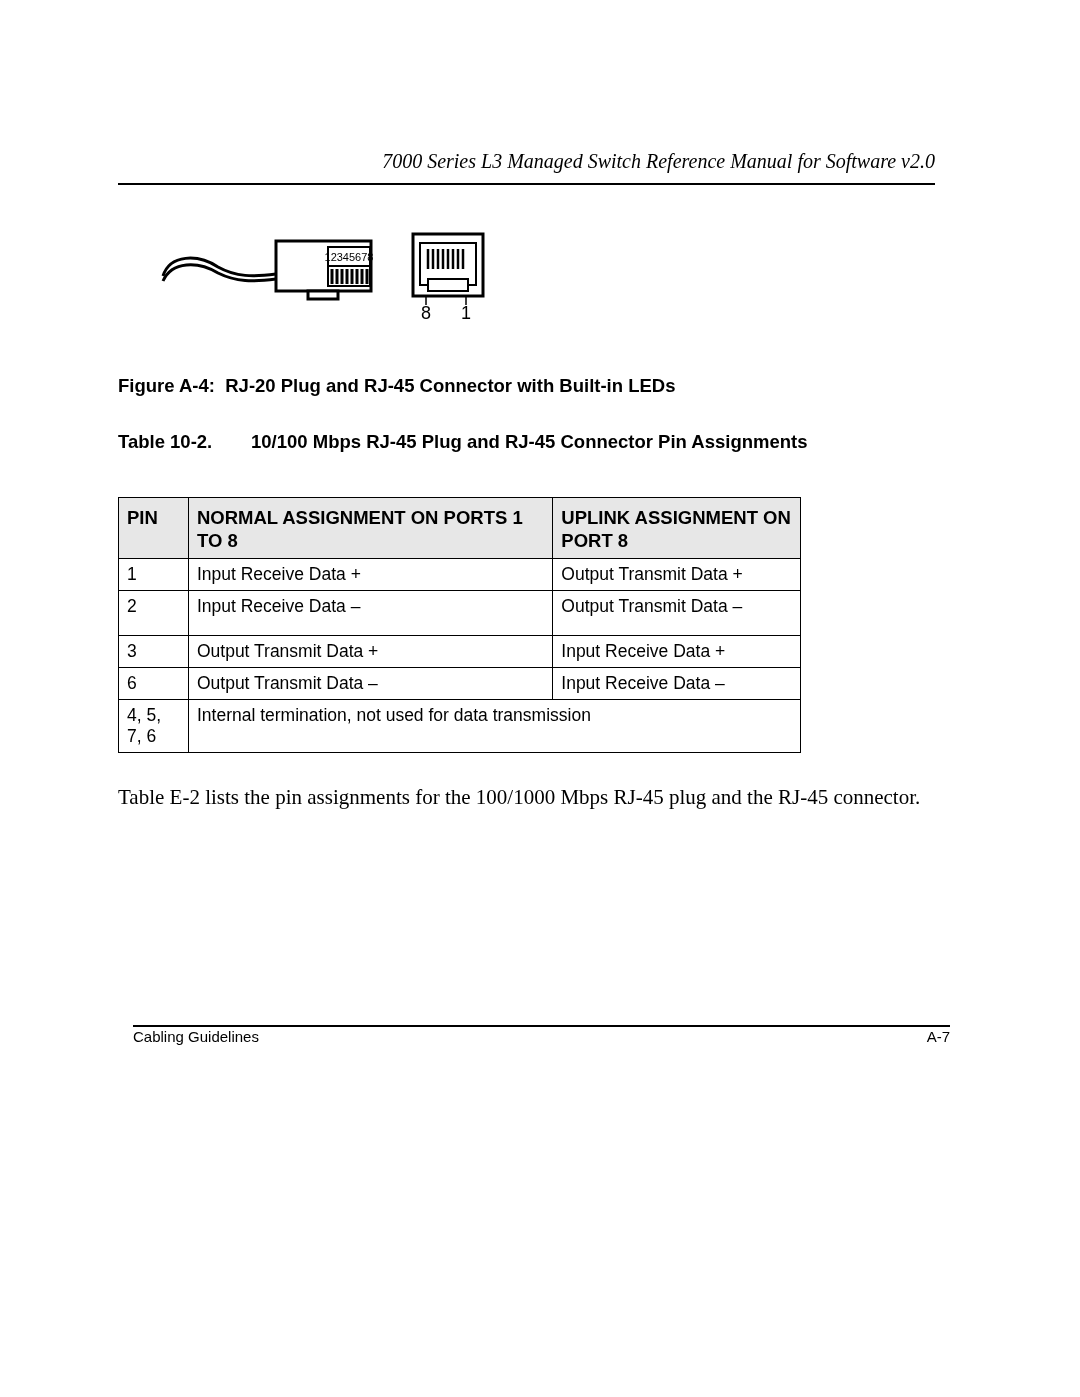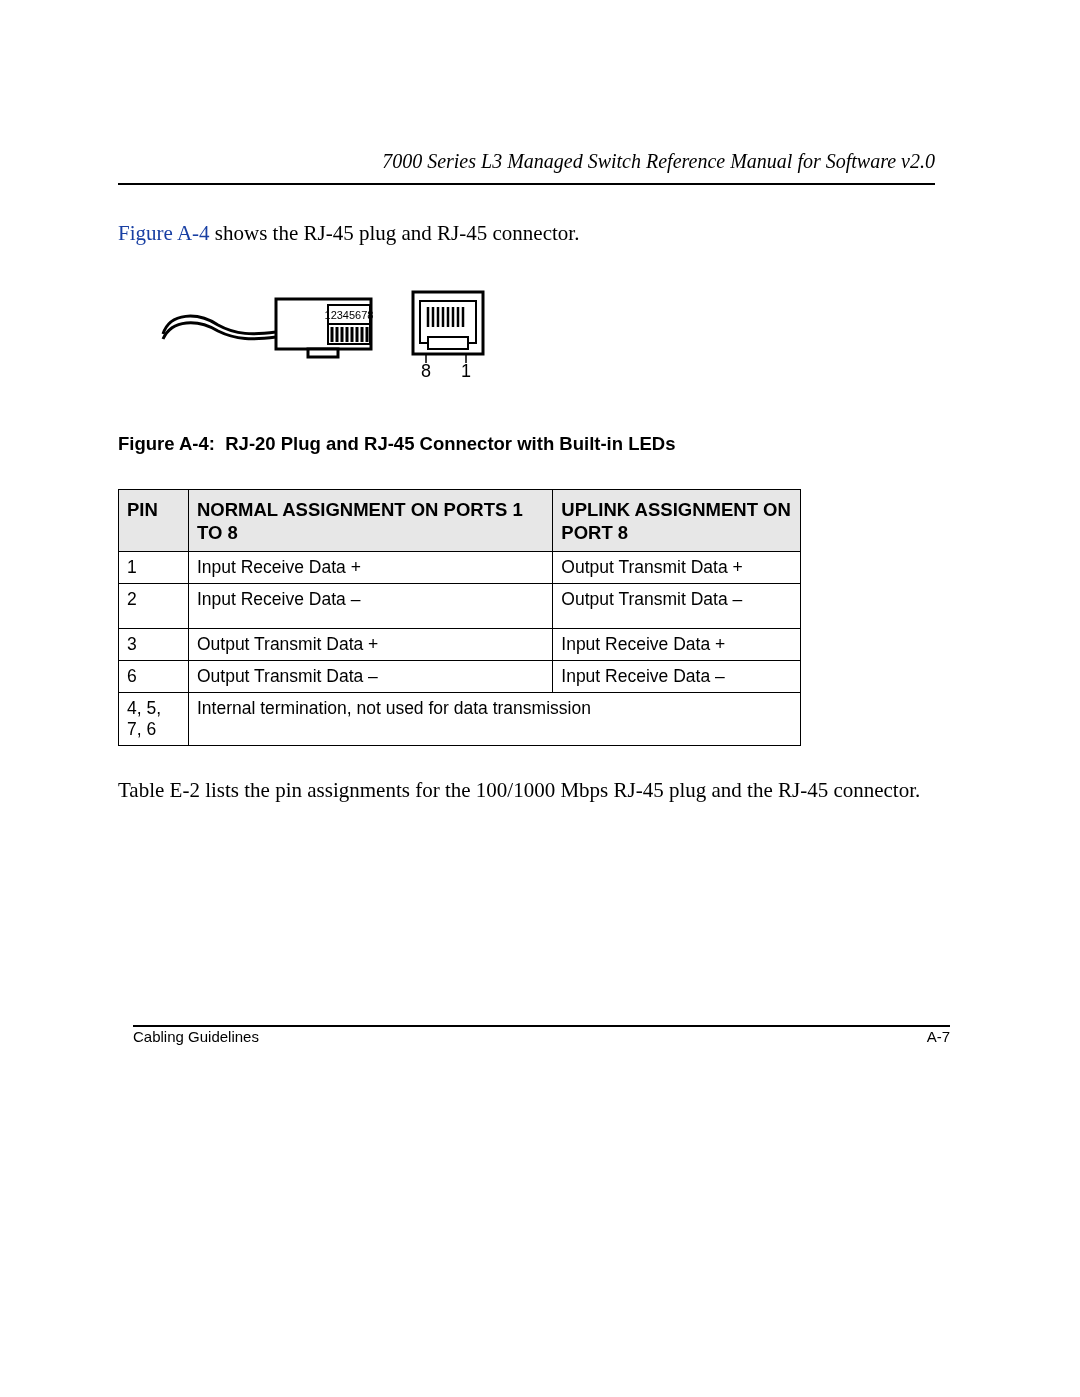--- a/index.html
+++ b/index.html
@@ -46,21 +46,21 @@
     font-weight: 700;
     font-size: 18.5px;
     margin: 0 0 4px 0;
   }
   .table-caption .lbl { display: inline-block; width: 133px; }
   .pin-table {
     border-collapse: collapse;
     width: 683px;
     font-family: Helvetica, Arial, sans-serif;
     font-size: 17.5px;
-    margin-top: 24px;
+    margin-top: 44px;
   }
   .pin-table th, .pin-table td {
     border: 1.5px solid #000;
     padding: 5px 8px;
     text-align: left;
     vertical-align: top;
   }
   .pin-table th {
     background: #e7e7e7;
     font-weight: 700;
@@ -93,23 +93,20 @@
     line-height: 1.25;
   }
 </style>
 </head>
 <body>
 
 <div class="page">
   <div class="header-title">7000 Series L3 Managed Switch Reference Manual for Software v2.0</div>
   <hr class="hr-top">
 
-  <p class="body-text">
-    <span class="link">Figure A-4</span><span> shows the RJ-45 plug and RJ-45 connector.</span>
-  </p>
 
   <div class="figure-wrap">
     <svg width="330" height="120" viewBox="0 0 330 120">
 
       <path d="M5 57 C 12 35, 40 35, 60 48 C 78 58, 95 58, 118 55" fill="none" stroke="#000" stroke-width="3"></path>
       <path d="M5 62 C 14 42, 40 42, 60 54 C 78 63, 95 63, 118 60" fill="none" stroke="#000" stroke-width="3"></path>
 
       <rect x="118" y="22" width="95" height="50" fill="#fff" stroke="#000" stroke-width="3"></rect>
       <rect x="170" y="28" width="42" height="20" fill="#fff" stroke="#000" stroke-width="2"></rect>
       <rect x="170" y="47" width="42" height="20" fill="#fff" stroke="#000" stroke-width="2"></rect>
@@ -151,20 +148,23 @@
 
     <div class="key-block">
     </div>
   </div>
 
   <p class="figure-caption">
     <span>Figure A-4:</span>&nbsp;&nbsp;<span>RJ-20 Plug and RJ-45 Connector with Built-in LEDs</span>
   </p>
 
 
+  <p class="table-caption">
+    <span class="lbl">Table 10-2.</span><span>10/100 Mbps RJ-45 Plug and RJ-45 Connector Pin Assignments</span>
+  </p>
 
   <table class="pin-table">
     <colgroup>
         <col class="c1">
         <col class="c2">
         <col class="c3">
       </colgroup>
     <thead>
       <tr>
         <th>Pin</th>

